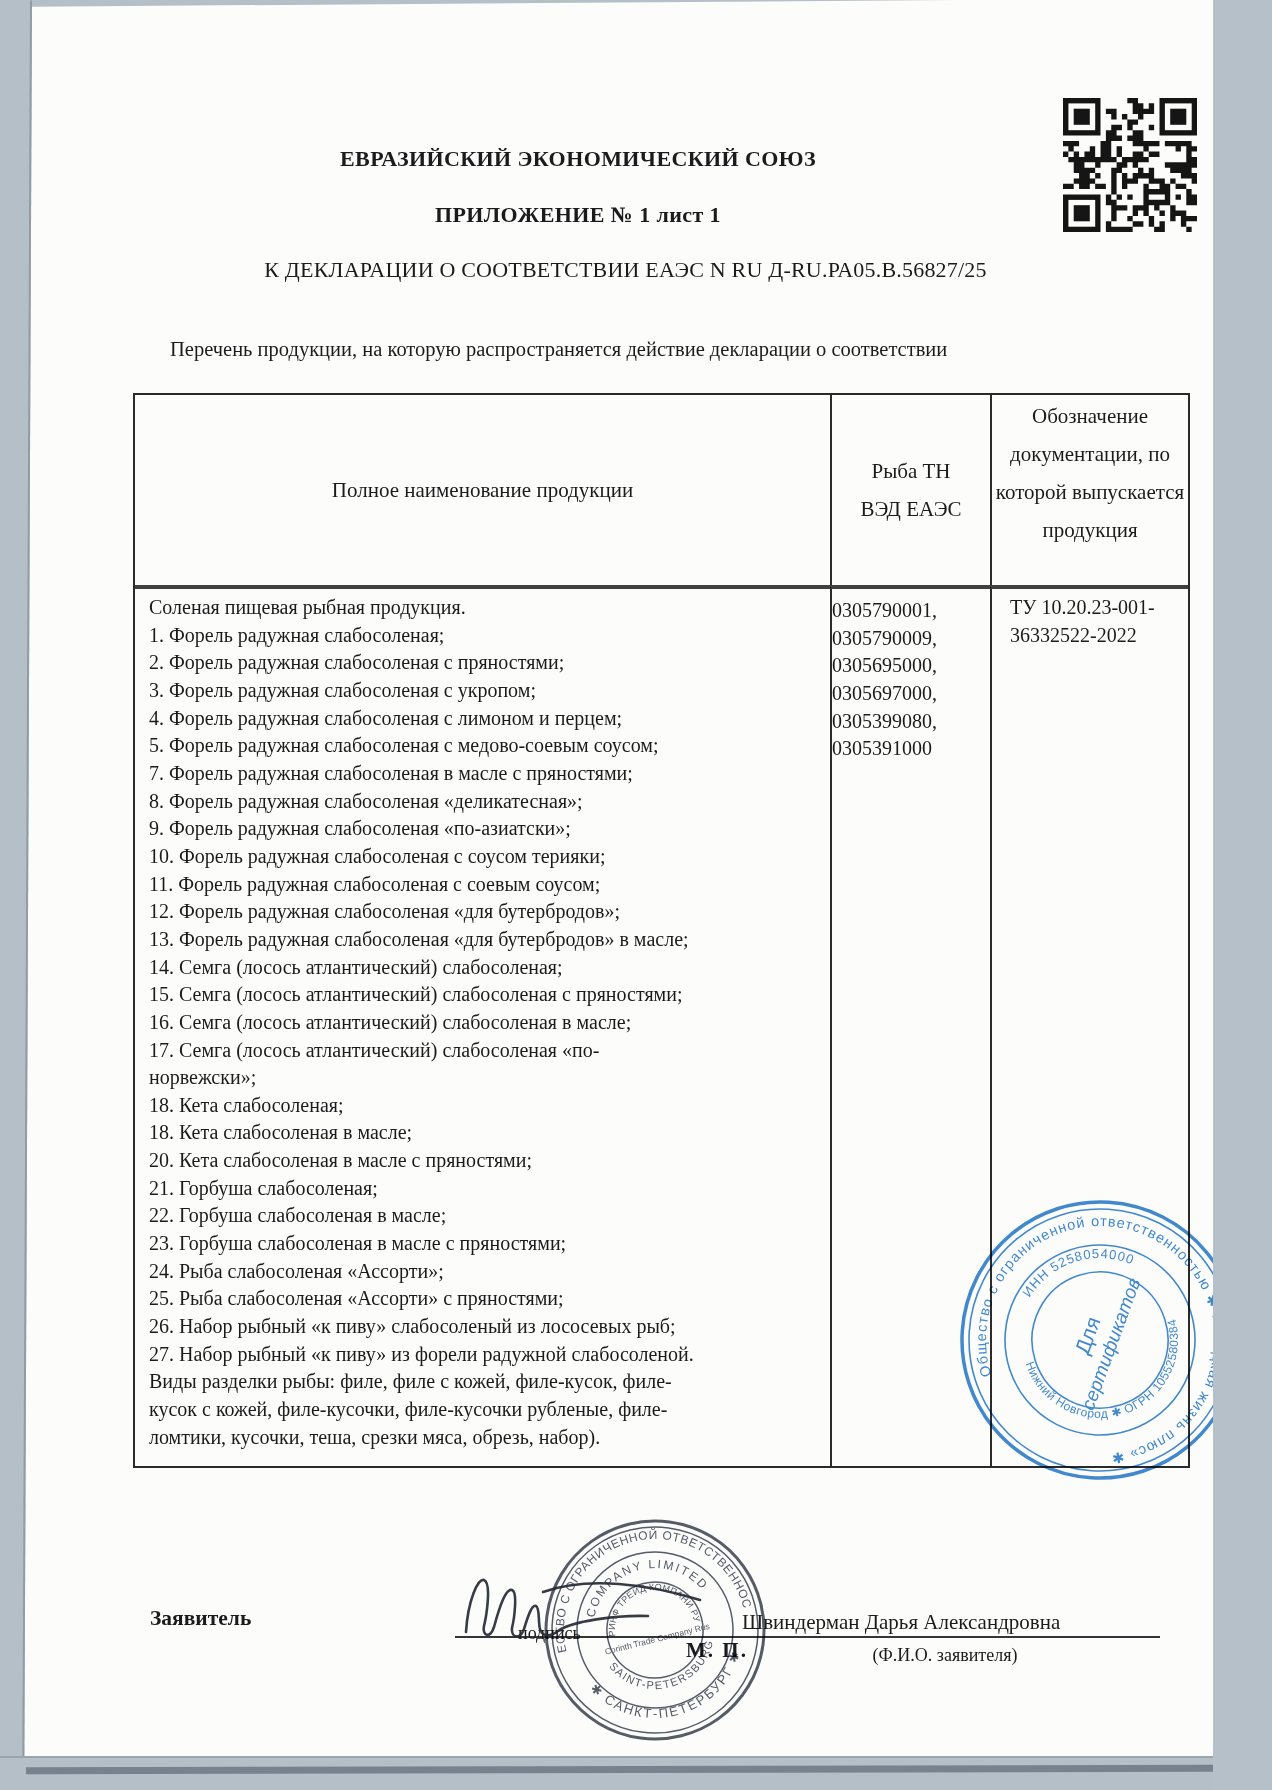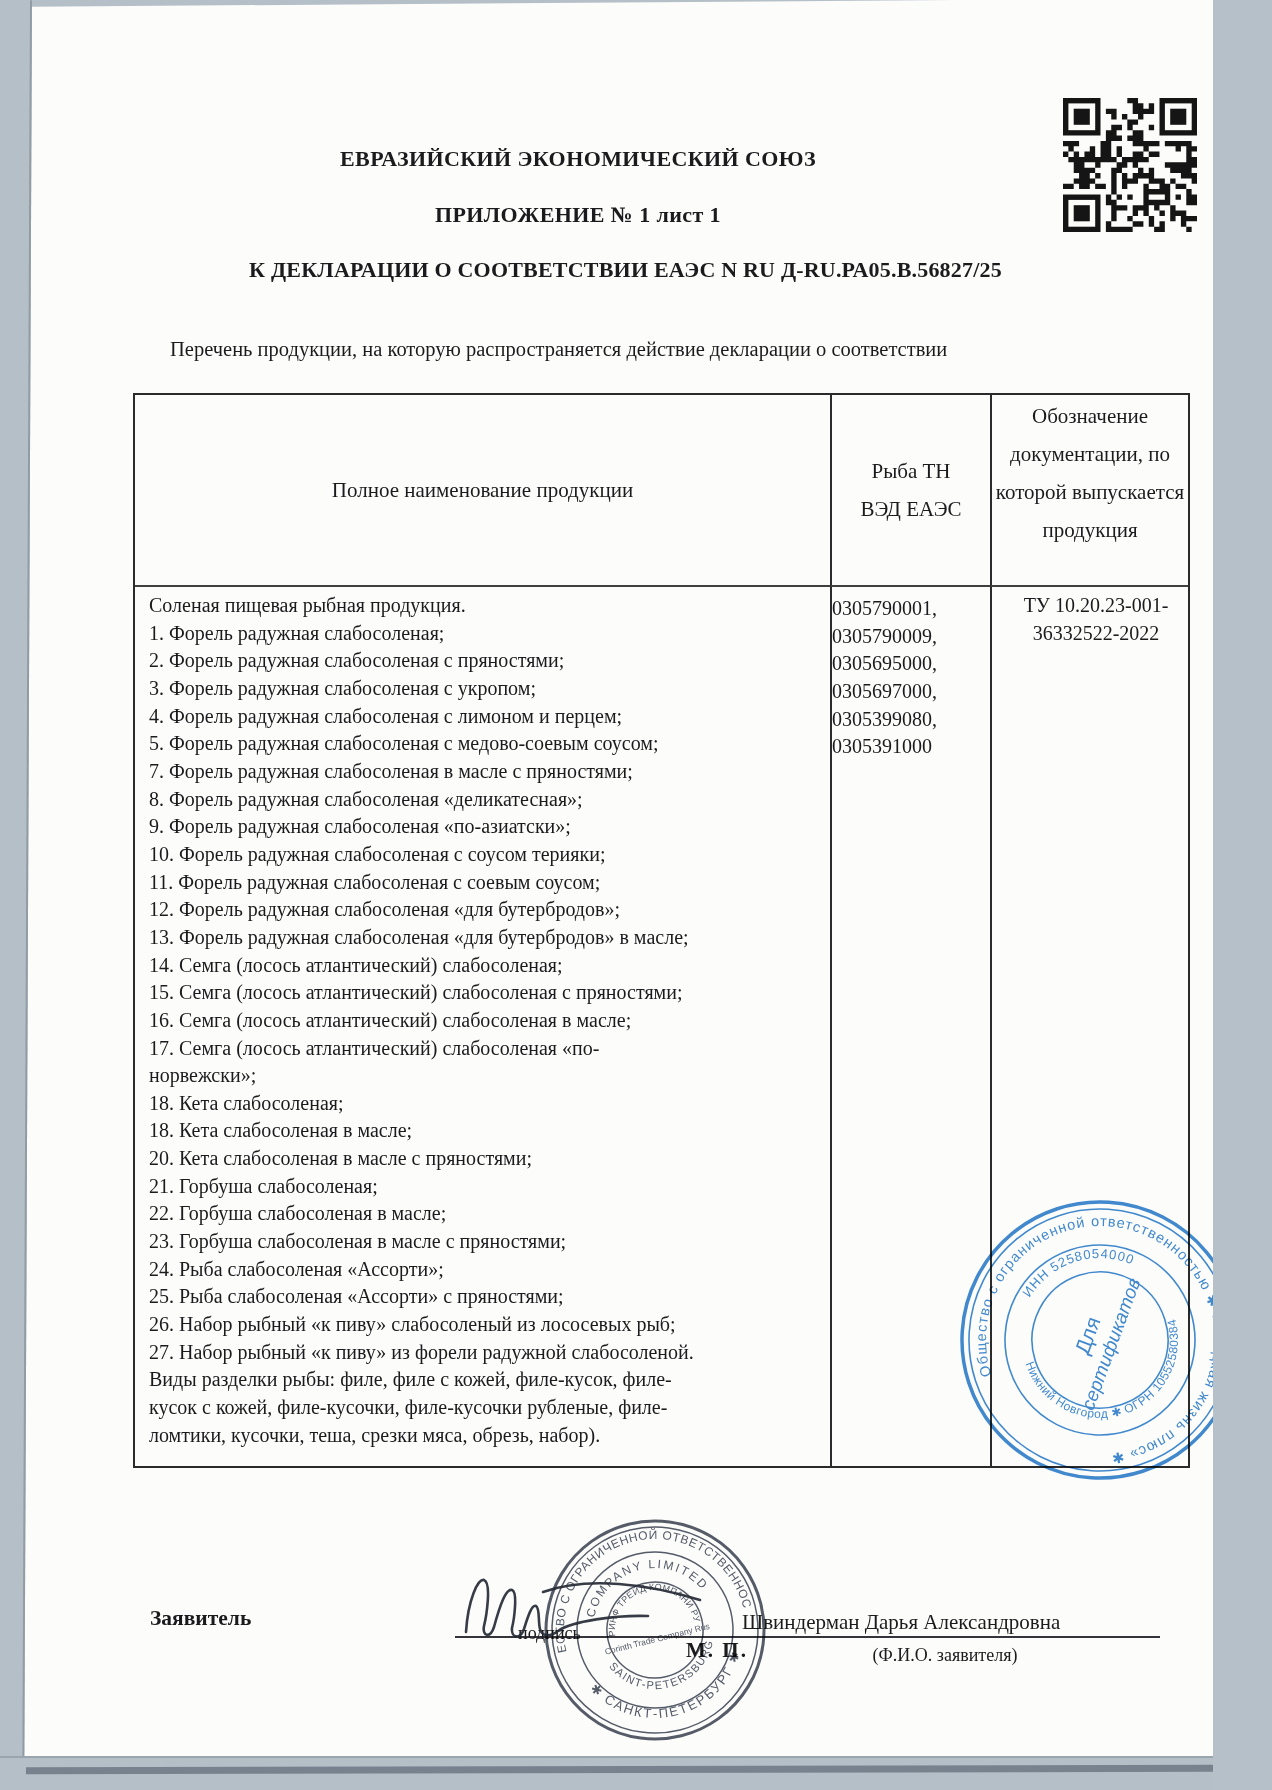--- a/index.html
+++ b/index.html
@@ -1,34 +1,34 @@
 <!DOCTYPE html>
 <html><head>
 <meta charset="utf-8">
 <style>
   html,body{margin:0;padding:0;background:#b6c0c8;}
   .stage{position:relative;width:1213px;height:1790px;overflow:hidden;background:#fcfcfb;
          font-family:"Liberation Serif","DejaVu Serif",serif;color:#1b1b1d;}
   .abs{position:absolute;}
   
   .h-line{left:133px;width:890px;text-align:center;font-weight:bold;font-size:22px;letter-spacing:.4px;}
-  .h-line3{left:133px;width:985px;text-align:center;font-weight:bold;font-size:22px;letter-spacing:.2px;}
+  .h-line3{left:133px;width:985px;text-align:center;font-weight:normal;font-size:22px;letter-spacing:.2px;}
   .intro{left:170px;top:338px;font-size:20.5px;}
   
   .doc-table{left:133px;top:393px;width:1057px;height:1075px;border:2px solid #2b2b2b;
              display:grid;grid-template-columns:695px 160px 1fr;grid-template-rows:190px 1fr;
              box-sizing:border-box;background:transparent;}
   .cell{box-sizing:border-box;}
   .c-left{border-left:2px solid #2b2b2b;}
-  .c-top{border-top:2px solid #404040;}
+  .c-top{border-top:4px solid #404040;}
   .hdr{display:flex;align-items:center;justify-content:center;text-align:center;font-size:21px;line-height:38px;}
   .hdr-docs{align-items:flex-start;padding-top:2px;}
   .body-name{padding:5px 10px 0 14px;font-size:20px;line-height:27.65px;}
   .body-codes{padding-top:8px;font-size:20px;line-height:27.65px;text-align:left;}
-  .body-docs{padding:5px 6px 0 18px;font-size:20px;line-height:27.65px;text-align:center;}
+  .body-docs{padding:5px 6px 0 18px;font-size:20px;line-height:27.65px;}
   
   .applicant{left:150px;top:1606px;font-size:21.5px;font-weight:bold;}
   .sig-line{left:455px;top:1636px;width:705px;height:2px;background:#34343a;}
   .cap-sign{left:518px;top:1607px;font-size:18px;margin-top:16px;}
   .mp{left:686px;top:1638px;font-size:21px;font-weight:bold;letter-spacing:2px;}
   .name{left:742px;top:1610px;font-size:21px;}
   .cap-fio{left:845px;top:1645px;width:200px;text-align:center;font-size:18px;}
   
   .stamp{mix-blend-mode:multiply;}
   .stamp-blue{left:958px;top:1198px;}

